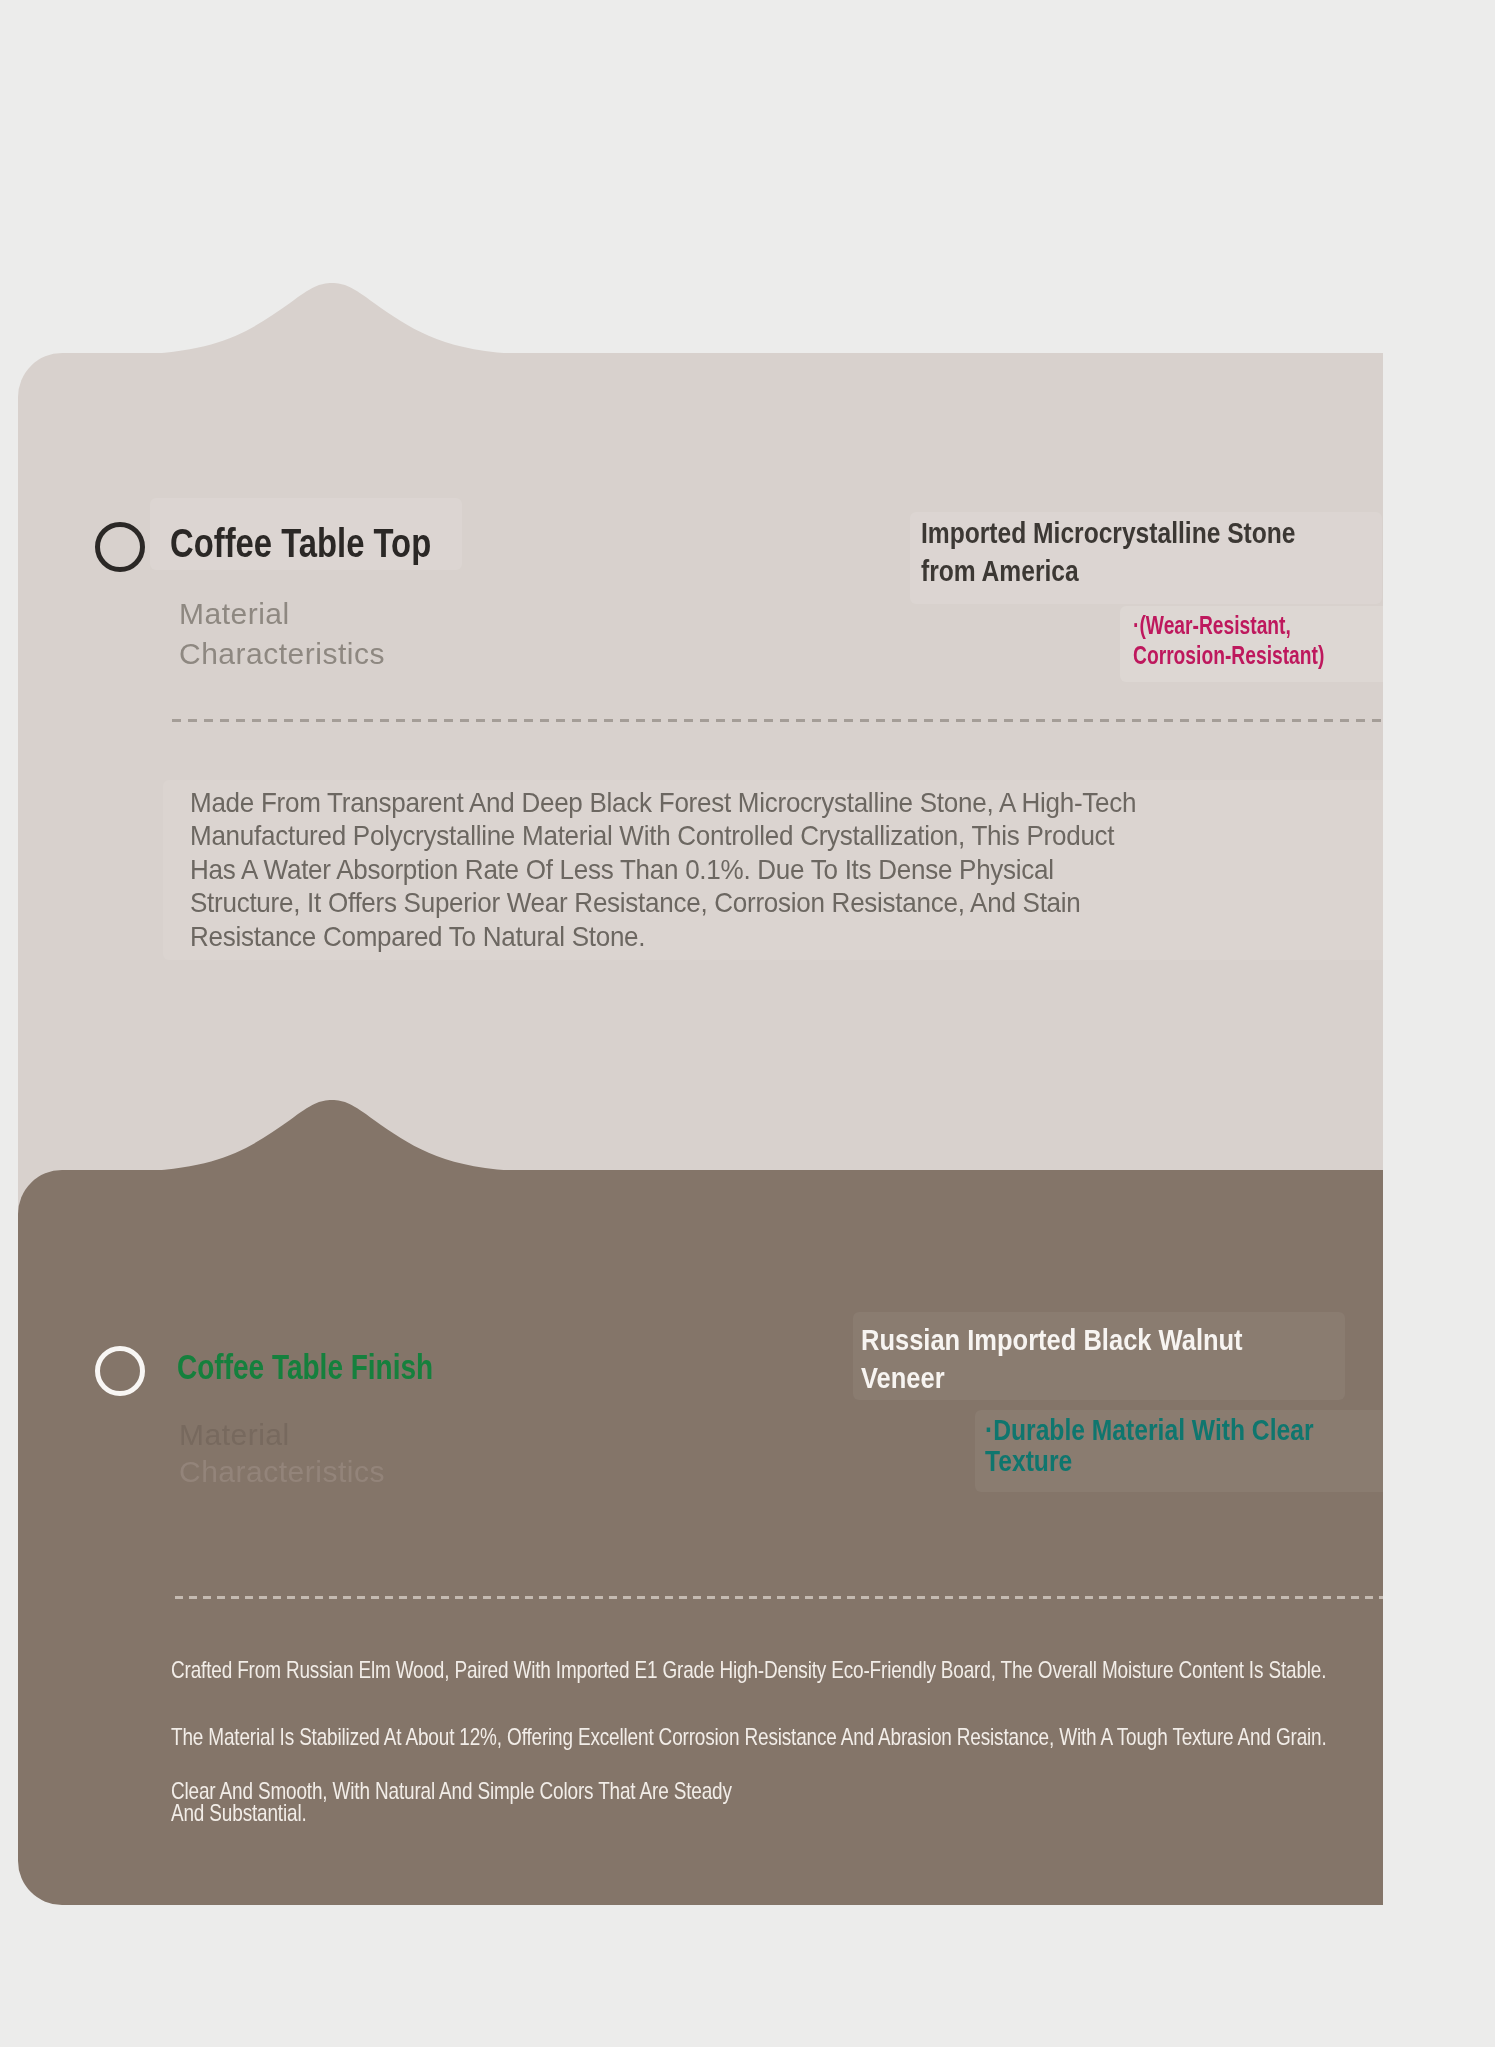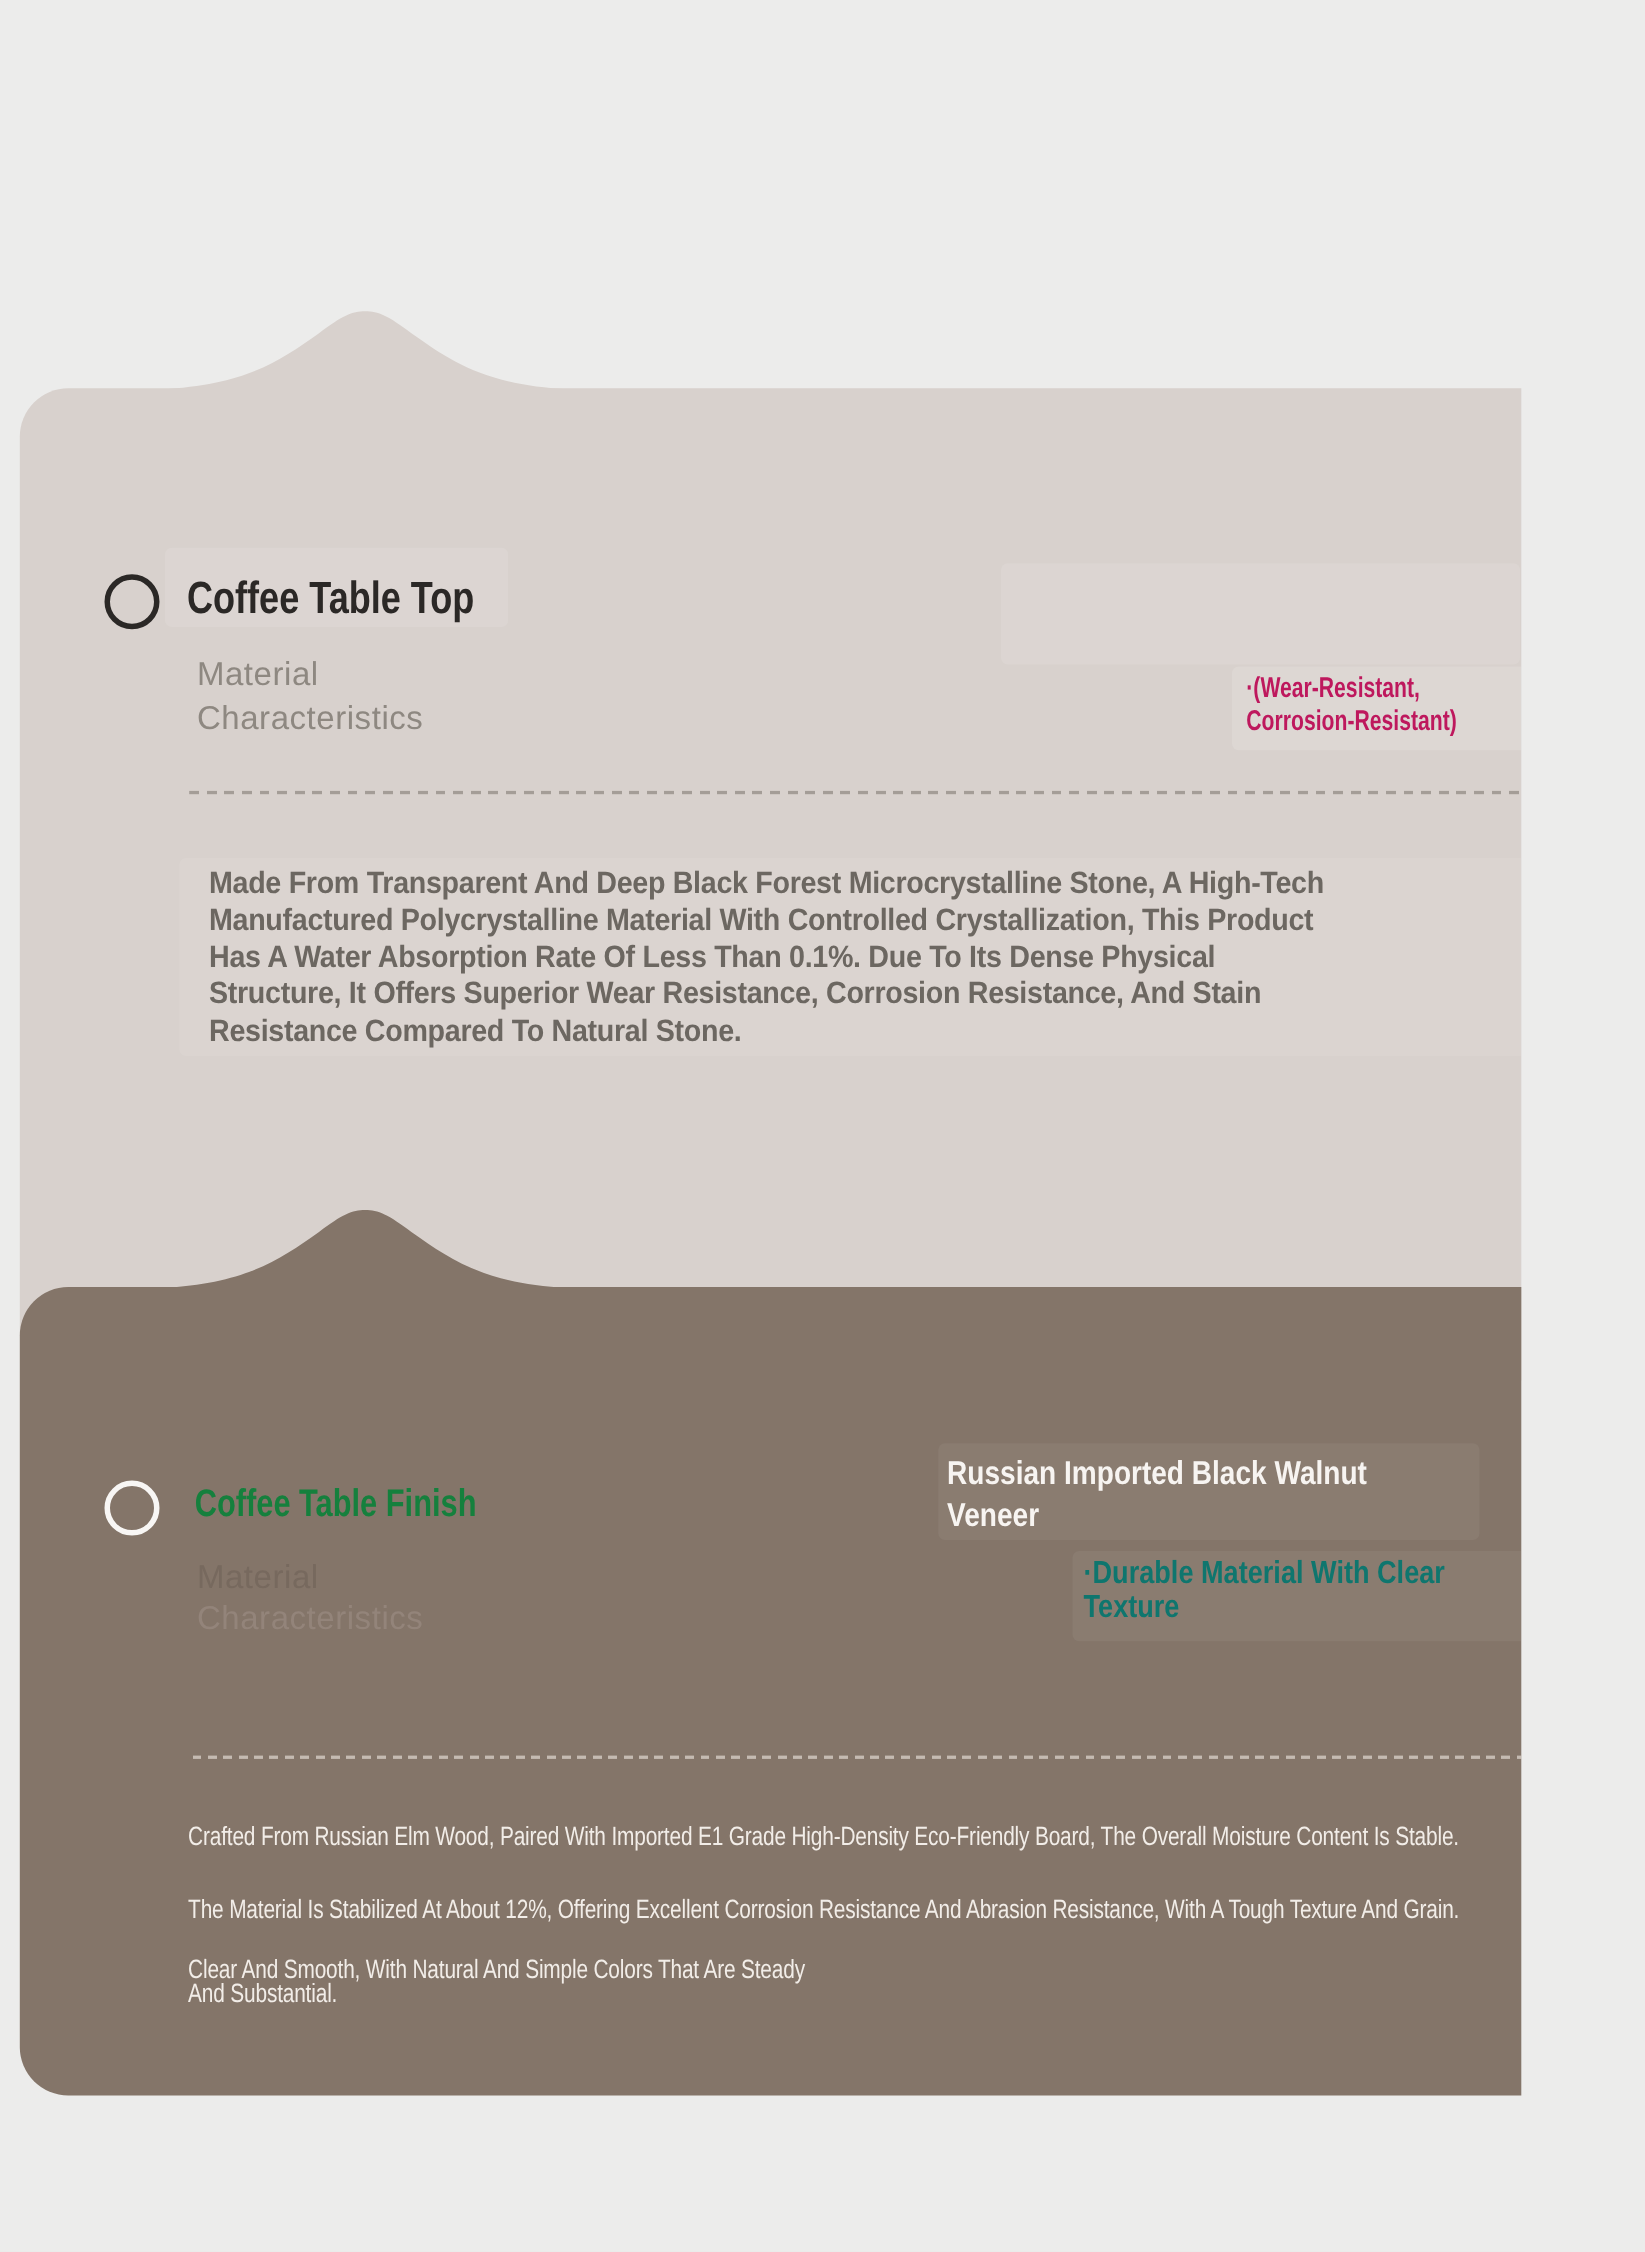--- a/index.html
+++ b/index.html
@@ -27,21 +27,21 @@
   .cx82{transform:scaleX(.82);}
   .cx85{transform:scaleX(.85);}
   .cx93{transform:scaleX(.93);}
   .title1{left:170px;top:521px;font-size:41px;line-height:44px;font-weight:700;color:#2B2826;}
   .subtitle1{left:179px;top:594px;font-size:30px;line-height:40px;font-weight:400;
              letter-spacing:.5px;color:#8E8881;}
   .heading1{left:921px;top:514px;font-size:30px;line-height:38px;font-weight:700;color:#3C3834;}
   .tagline1{left:1133px;top:610px;font-size:26px;line-height:30px;font-weight:700;color:#be185d;}
   .divider1{left:172px;top:719px;width:1216px;height:3px;
             background:repeating-linear-gradient(90deg,#A49D97 0 9px,transparent 9px 16px);}
-  .para1{left:190px;top:786px;font-size:28px;line-height:33.4px;font-weight:700;
+  .para1{left:190px;top:786px;font-size:28px;line-height:33.4px;font-weight:400;
          letter-spacing:-.3px;color:#6C6761;}
   .title2{left:177px;top:1347px;font-size:35px;line-height:40px;font-weight:700;color:#15803d;}
   .subtitle2{left:179px;top:1416px;font-size:30px;line-height:37px;font-weight:400;
              letter-spacing:.5px;}
   .subtitle2 .l1{color:#77695E;}
   .subtitle2 .l2{color:#93847A;}
   .heading2{left:861px;top:1321px;font-size:30px;line-height:38px;font-weight:700;color:#F7F4F1;}
   .tagline2{left:985px;top:1415px;font-size:29px;line-height:31px;font-weight:700;color:#0f766e;}
   .divider2{left:175px;top:1596px;width:1212px;height:3px;
             background:repeating-linear-gradient(90deg,rgba(240,233,226,.6) 0 8px,transparent 8px 14px);}
@@ -67,20 +67,24 @@
 
   <div class="abs title1">
     <span class="cnd cx80">Coffee Table Top</span>
   </div>
 
   <div class="abs subtitle1">
     <div class="ln">Material</div>
     <div class="ln">Characteristics</div>
   </div>
 
+  <div class="abs heading1">
+    <div class="ln"><span class="cnd cx82">Imported Microcrystalline Stone</span></div>
+    <div class="ln"><span class="cnd cx82">from America</span></div>
+  </div>
 
   <div class="abs tagline1">
     <div class="ln"><span class="cnd cx74">·(Wear-Resistant,</span></div>
     <div class="ln"><span class="cnd cx74">Corrosion-Resistant)</span></div>
   </div>
 
   <div class="abs divider1"></div>
 
   <div class="abs para1">
     <div class="ln"><span class="cnd cx93">Made From Transparent And Deep Black Forest Microcrystalline Stone, A High-Tech</span></div>

